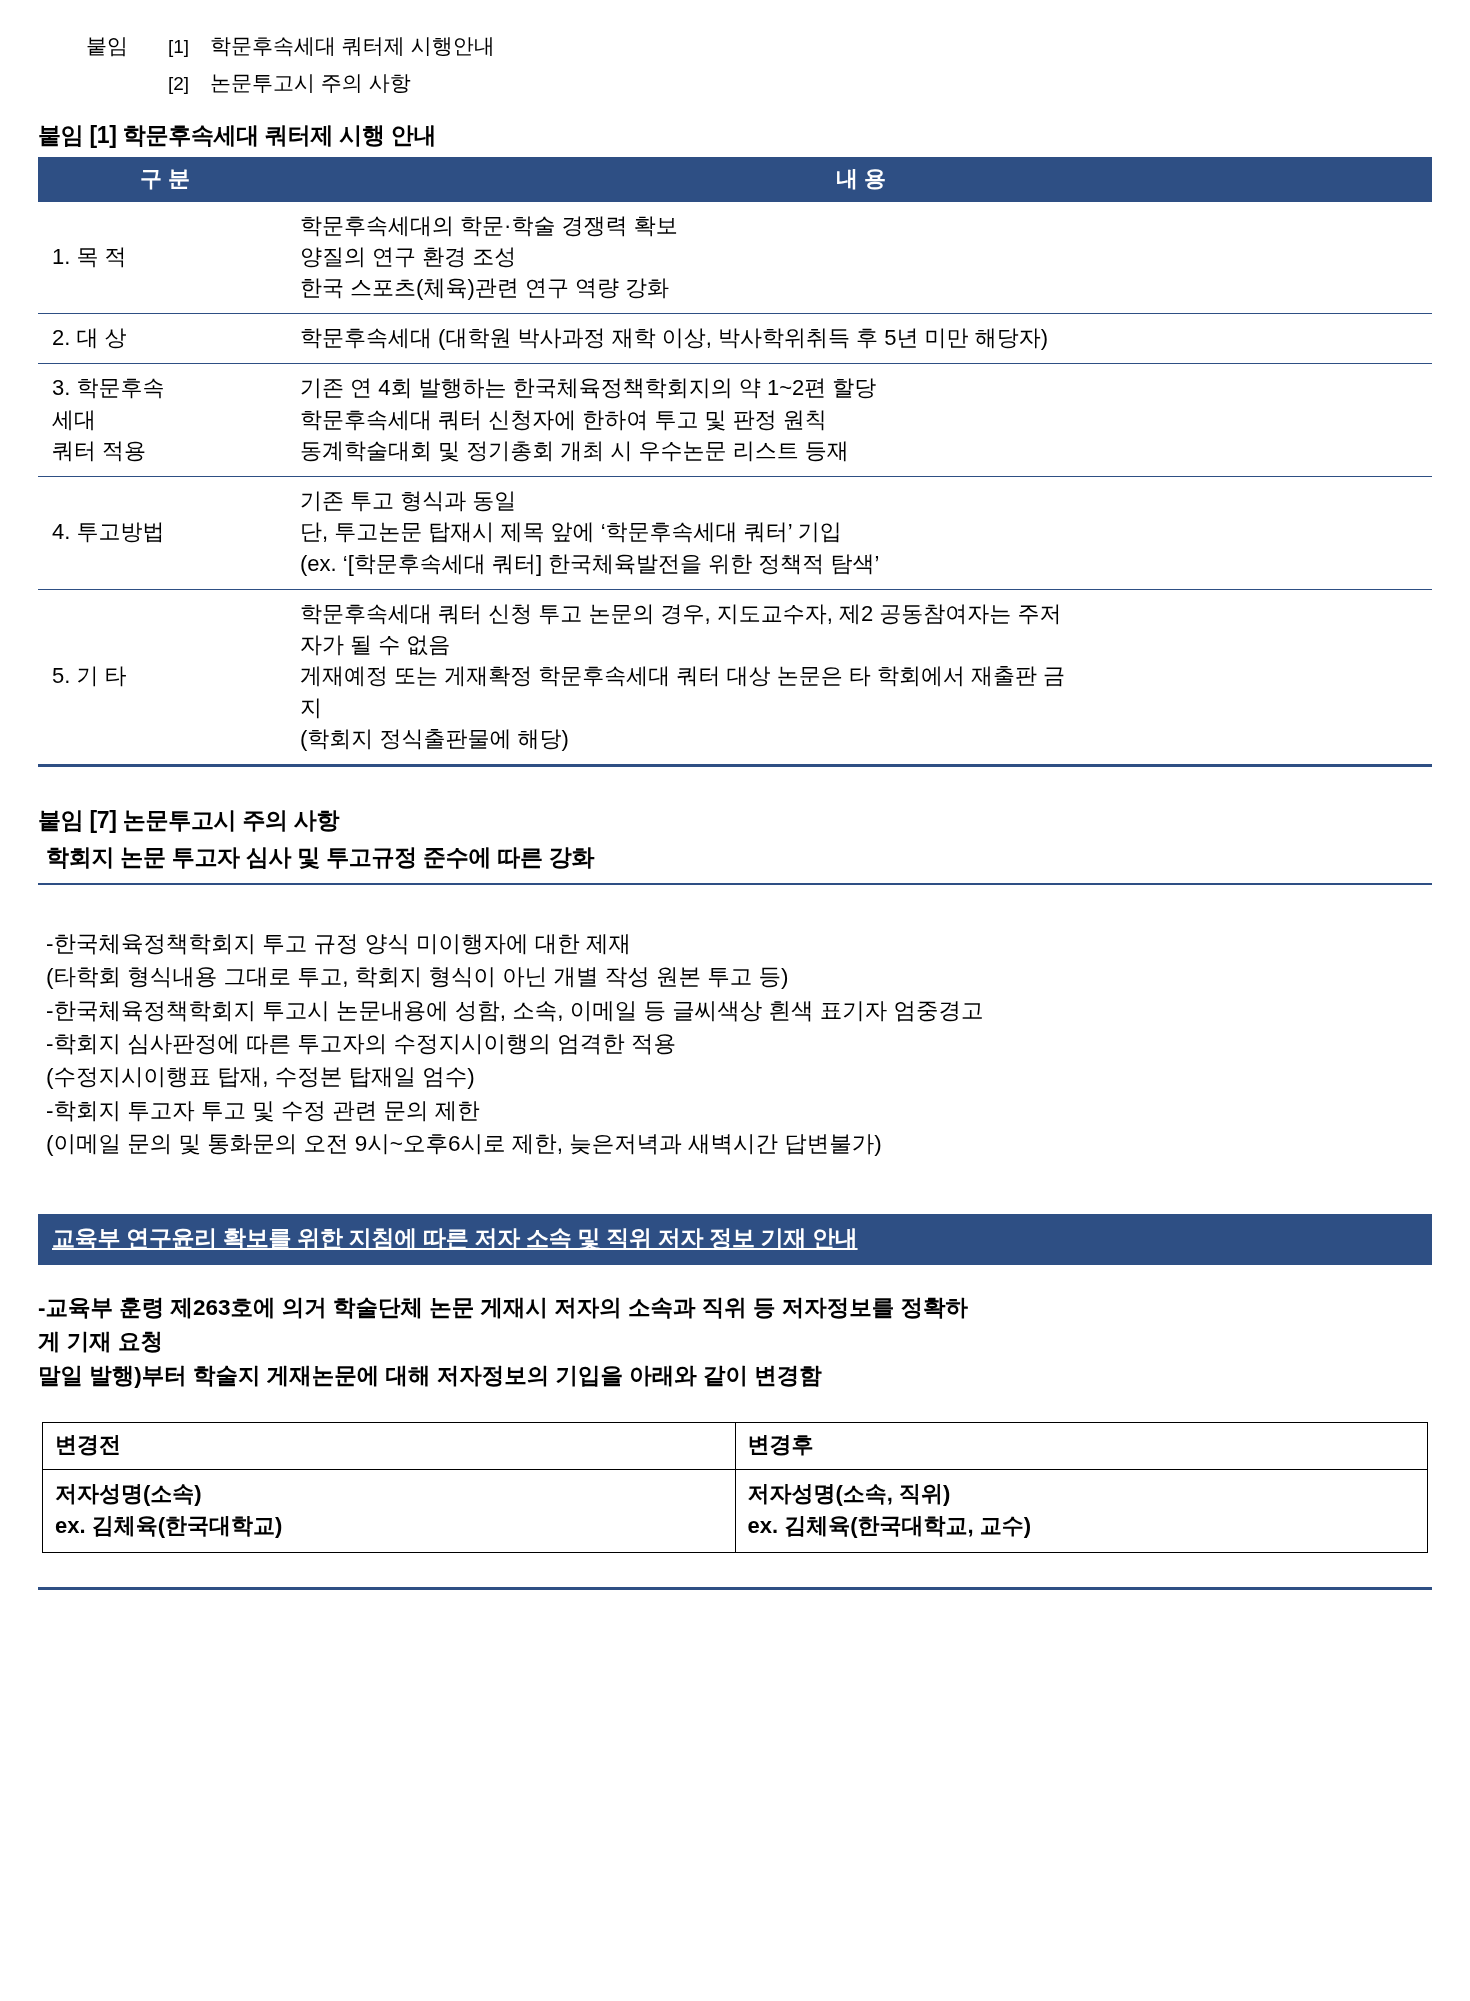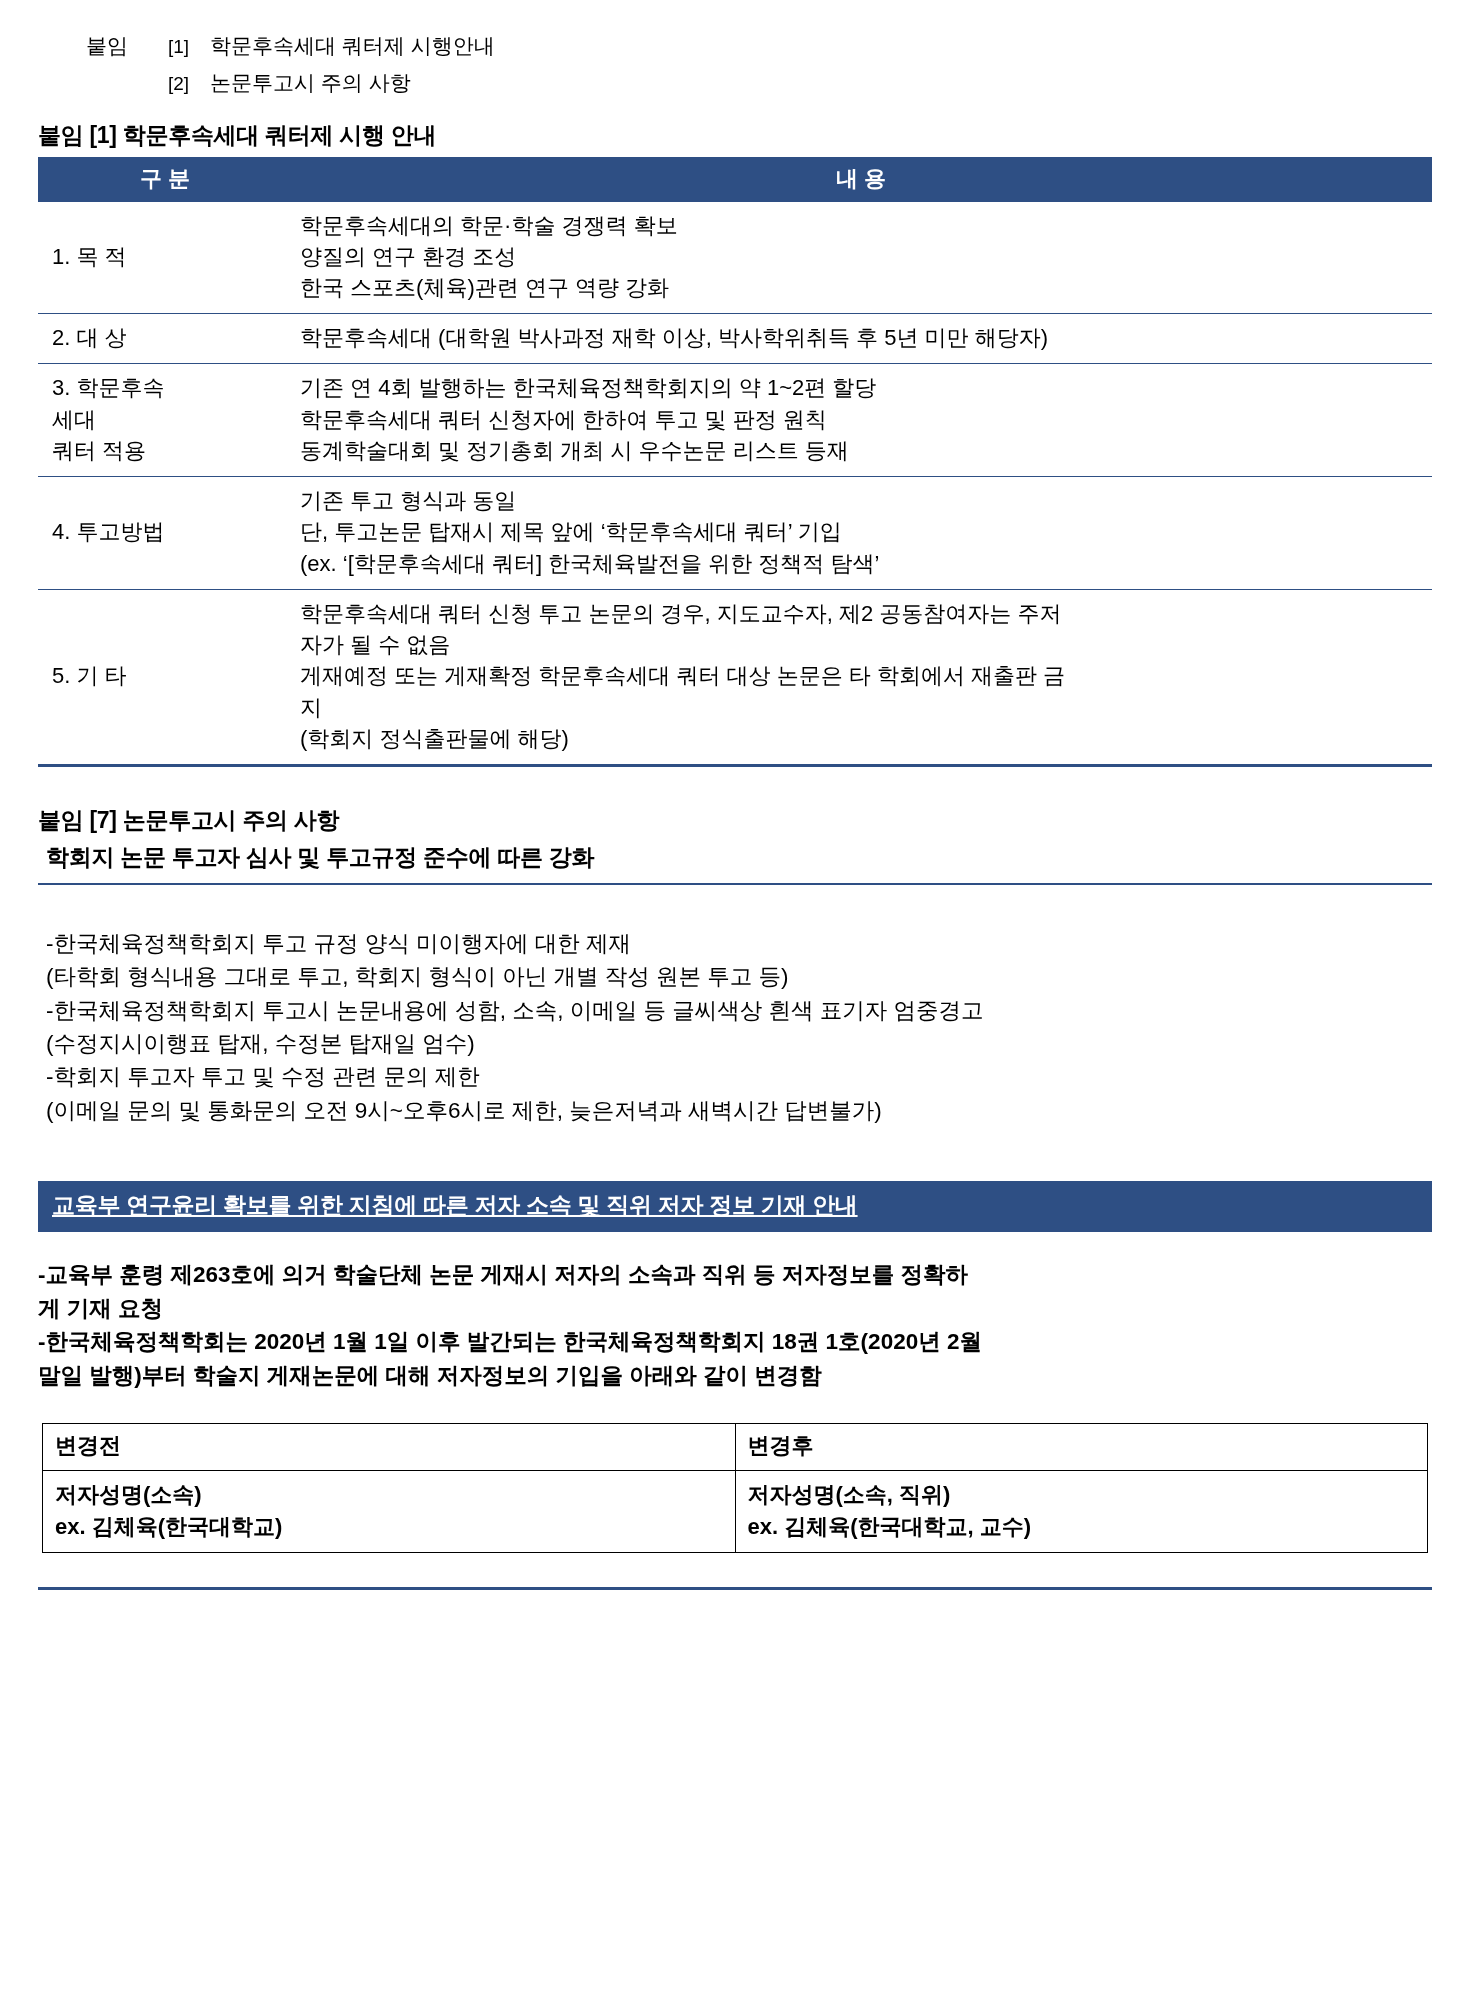--- a/index.html
+++ b/index.html
@@ -240,31 +240,31 @@
   </table>
 
   <div class="sec-head second">붙임 [7] 논문투고시 주의 사항</div>
   <div class="sec-sub">학회지 논문 투고자 심사 및 투고규정 준수에 따른 강화</div>
   <div class="rule-thin"></div>
 
   <div class="notes">
     <div>-한국체육정책학회지 투고 규정 양식 미이행자에 대한 제재</div>
     <div>(타학회 형식내용 그대로 투고, 학회지 형식이 아닌 개별 작성 원본 투고 등)</div>
     <div>-한국체육정책학회지 투고시 논문내용에 성함, 소속, 이메일 등 글씨색상 흰색 표기자 엄중경고</div>
+    <div>-학회지 심사판정에 따른 투고자의 수정지시이행의 엄격한 적용</div>
     <div>(수정지시이행표 탑재, 수정본 탑재일 엄수)</div>
     <div>-학회지 투고자 투고 및 수정 관련 문의 제한</div>
     <div>(이메일 문의 및 통화문의 오전 9시~오후6시로 제한, 늦은저녁과 새벽시간 답변불가)</div>
   </div>
 
   <div class="banner">교육부 연구윤리 확보를 위한 지침에 따른 저자 소속 및 직위 저자 정보 기재 안내</div>
 
   <div class="banner-body">
     <div>-교육부 훈령 제263호에 의거 학술단체 논문 게재시 저자의 소속과 직위 등 저자정보를 정확하</div>
     <div>게 기재 요청</div>
-    <div>-한국체육정책학회는 2020년 1월 1일 이후 발간되는 한국체육정책학회지 18권 1호(2020년 2월</div>
     <div>말일 발행)부터 학술지 게재논문에 대해 저자정보의 기입을 아래와 같이 변경함</div>
   </div>
 
   <table class="chg">
     <thead>
       <tr>
         <th>변경전</th>
         <th>변경후</th>
       </tr>
     </thead>

